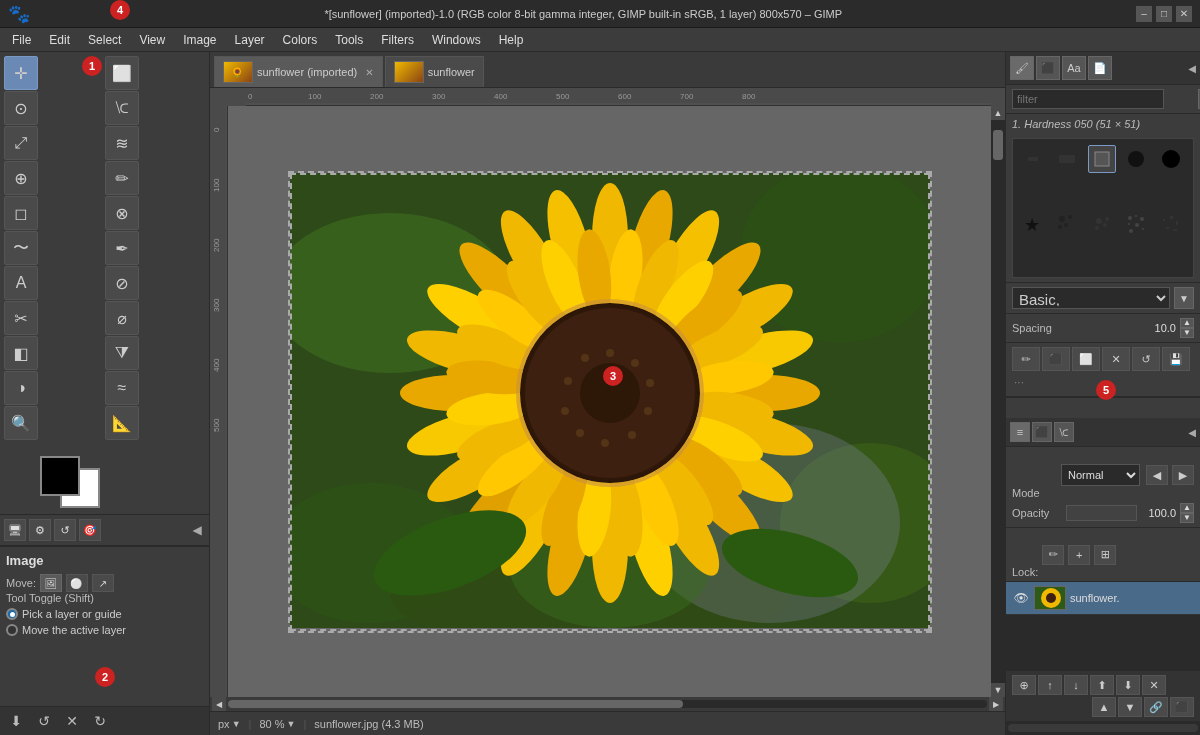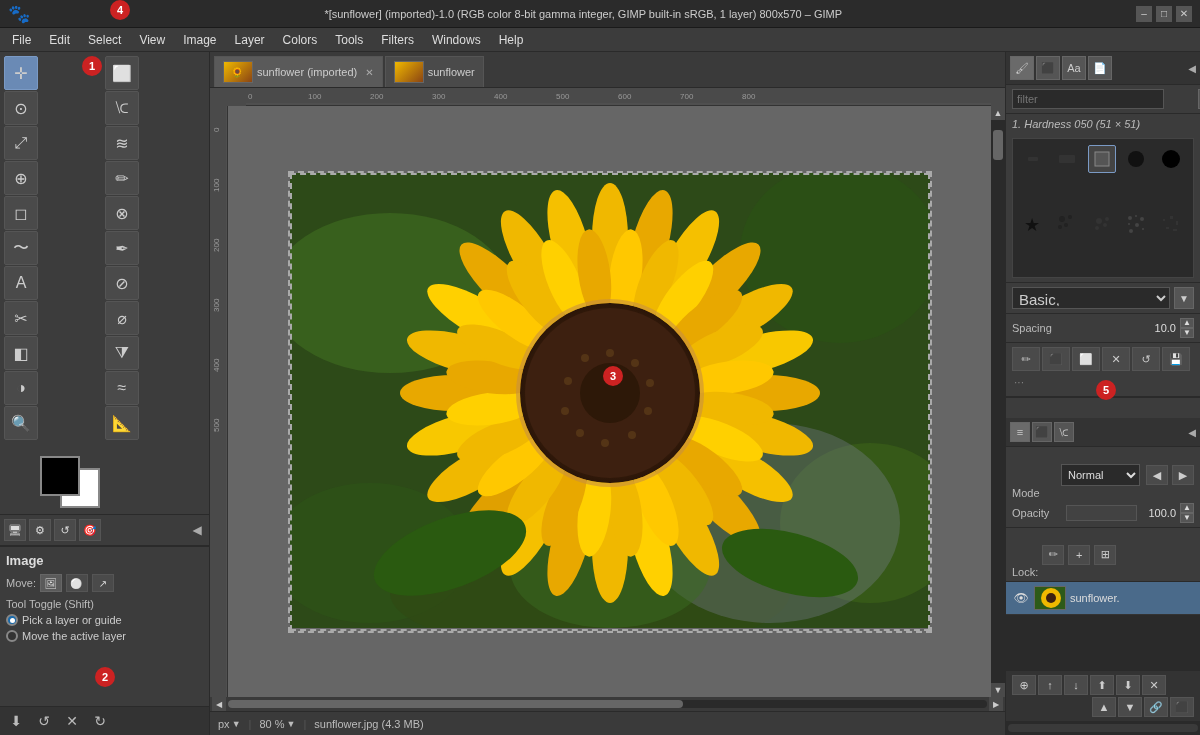--- a/index.html
+++ b/index.html
@@ -203,21 +203,21 @@
       <div class="tool-opt-icon">↺</div>
       <div class="tool-opt-icon">🎯</div>
       <div style="margin-left:auto;width:16px;height:22px;display:flex;align-items:center;justify-content:center;cursor:pointer;color:#aaa;">◀</div>
     </div>
 
     <div id="tool-options" style="position:relative;">
 
       <div class="annotation-badge" style="top:120px;left:95px;">2</div>
       <div style="font-size:13px;font-weight:bold;color:#ddd;margin-bottom:6px;">Image</div>
 
-      <div style="display:flex;align-items:center;margin-bottom:6px;gap:4px;">
+      <div style="display:flex;align-items:center;gap:4px;">
         <span style="font-size:11px;color:#bbb;">Move:</span>
         <div style="width:22px;height:18px;background:#5a5a5a;border:1px solid #666;display:flex;align-items:center;justify-content:center;font-size:10px;">🖼</div>
         <div style="width:22px;height:18px;background:#4a4a4a;border:1px solid #555;display:flex;align-items:center;justify-content:center;font-size:10px;">⚪</div>
         <div style="width:22px;height:18px;background:#4a4a4a;border:1px solid #555;display:flex;align-items:center;justify-content:center;font-size:10px;">↗</div>
       </div>
 
       <div style="font-size:11px;color:#bbb;margin-bottom:4px;">Tool Toggle  (Shift)</div>
 
       <div style="display:flex;align-items:center;gap:4px;margin-bottom:4px;">
         <div style="width:12px;height:12px;border-radius:50%;border:2px solid #888;background:#1a6aaa;display:flex;align-items:center;justify-content:center;">

